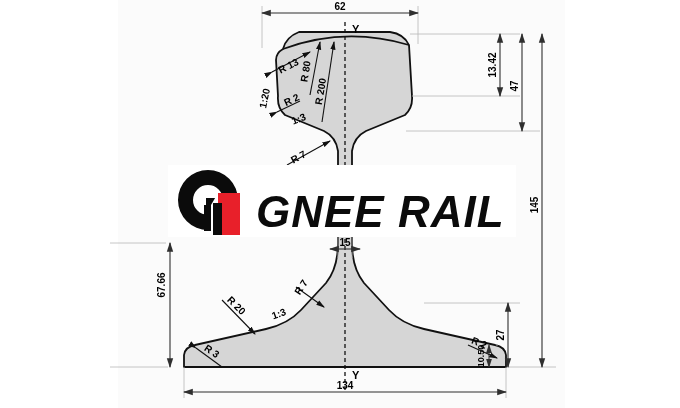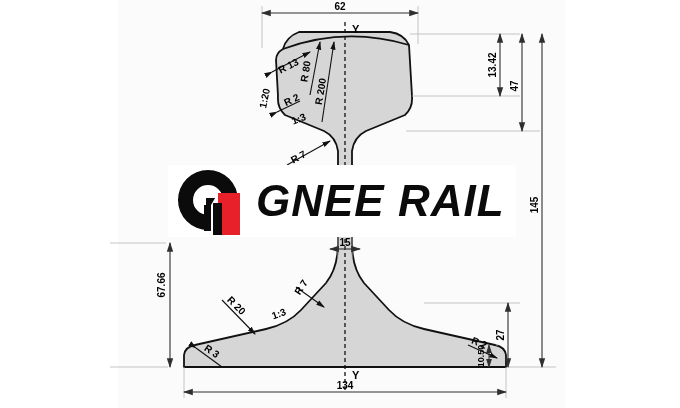--- a/index.html
+++ b/index.html
@@ -36,21 +36,21 @@
     fill: #000000;
   }
   #logo-overlay {
     position: absolute;
     left: 168px;
     top: 165px;
     width: 348px;
     height: 72px;
     background: #ffffff;
     display: flex;
-    align-items: center;
+    align-items: flex-end;
     overflow: hidden;
   }
   #logo-mark {
     position: relative;
     width: 80px;
     height: 72px;
     flex: 0 0 auto;
   }
   #logo-word {
     font-family: "Liberation Sans", sans-serif;

